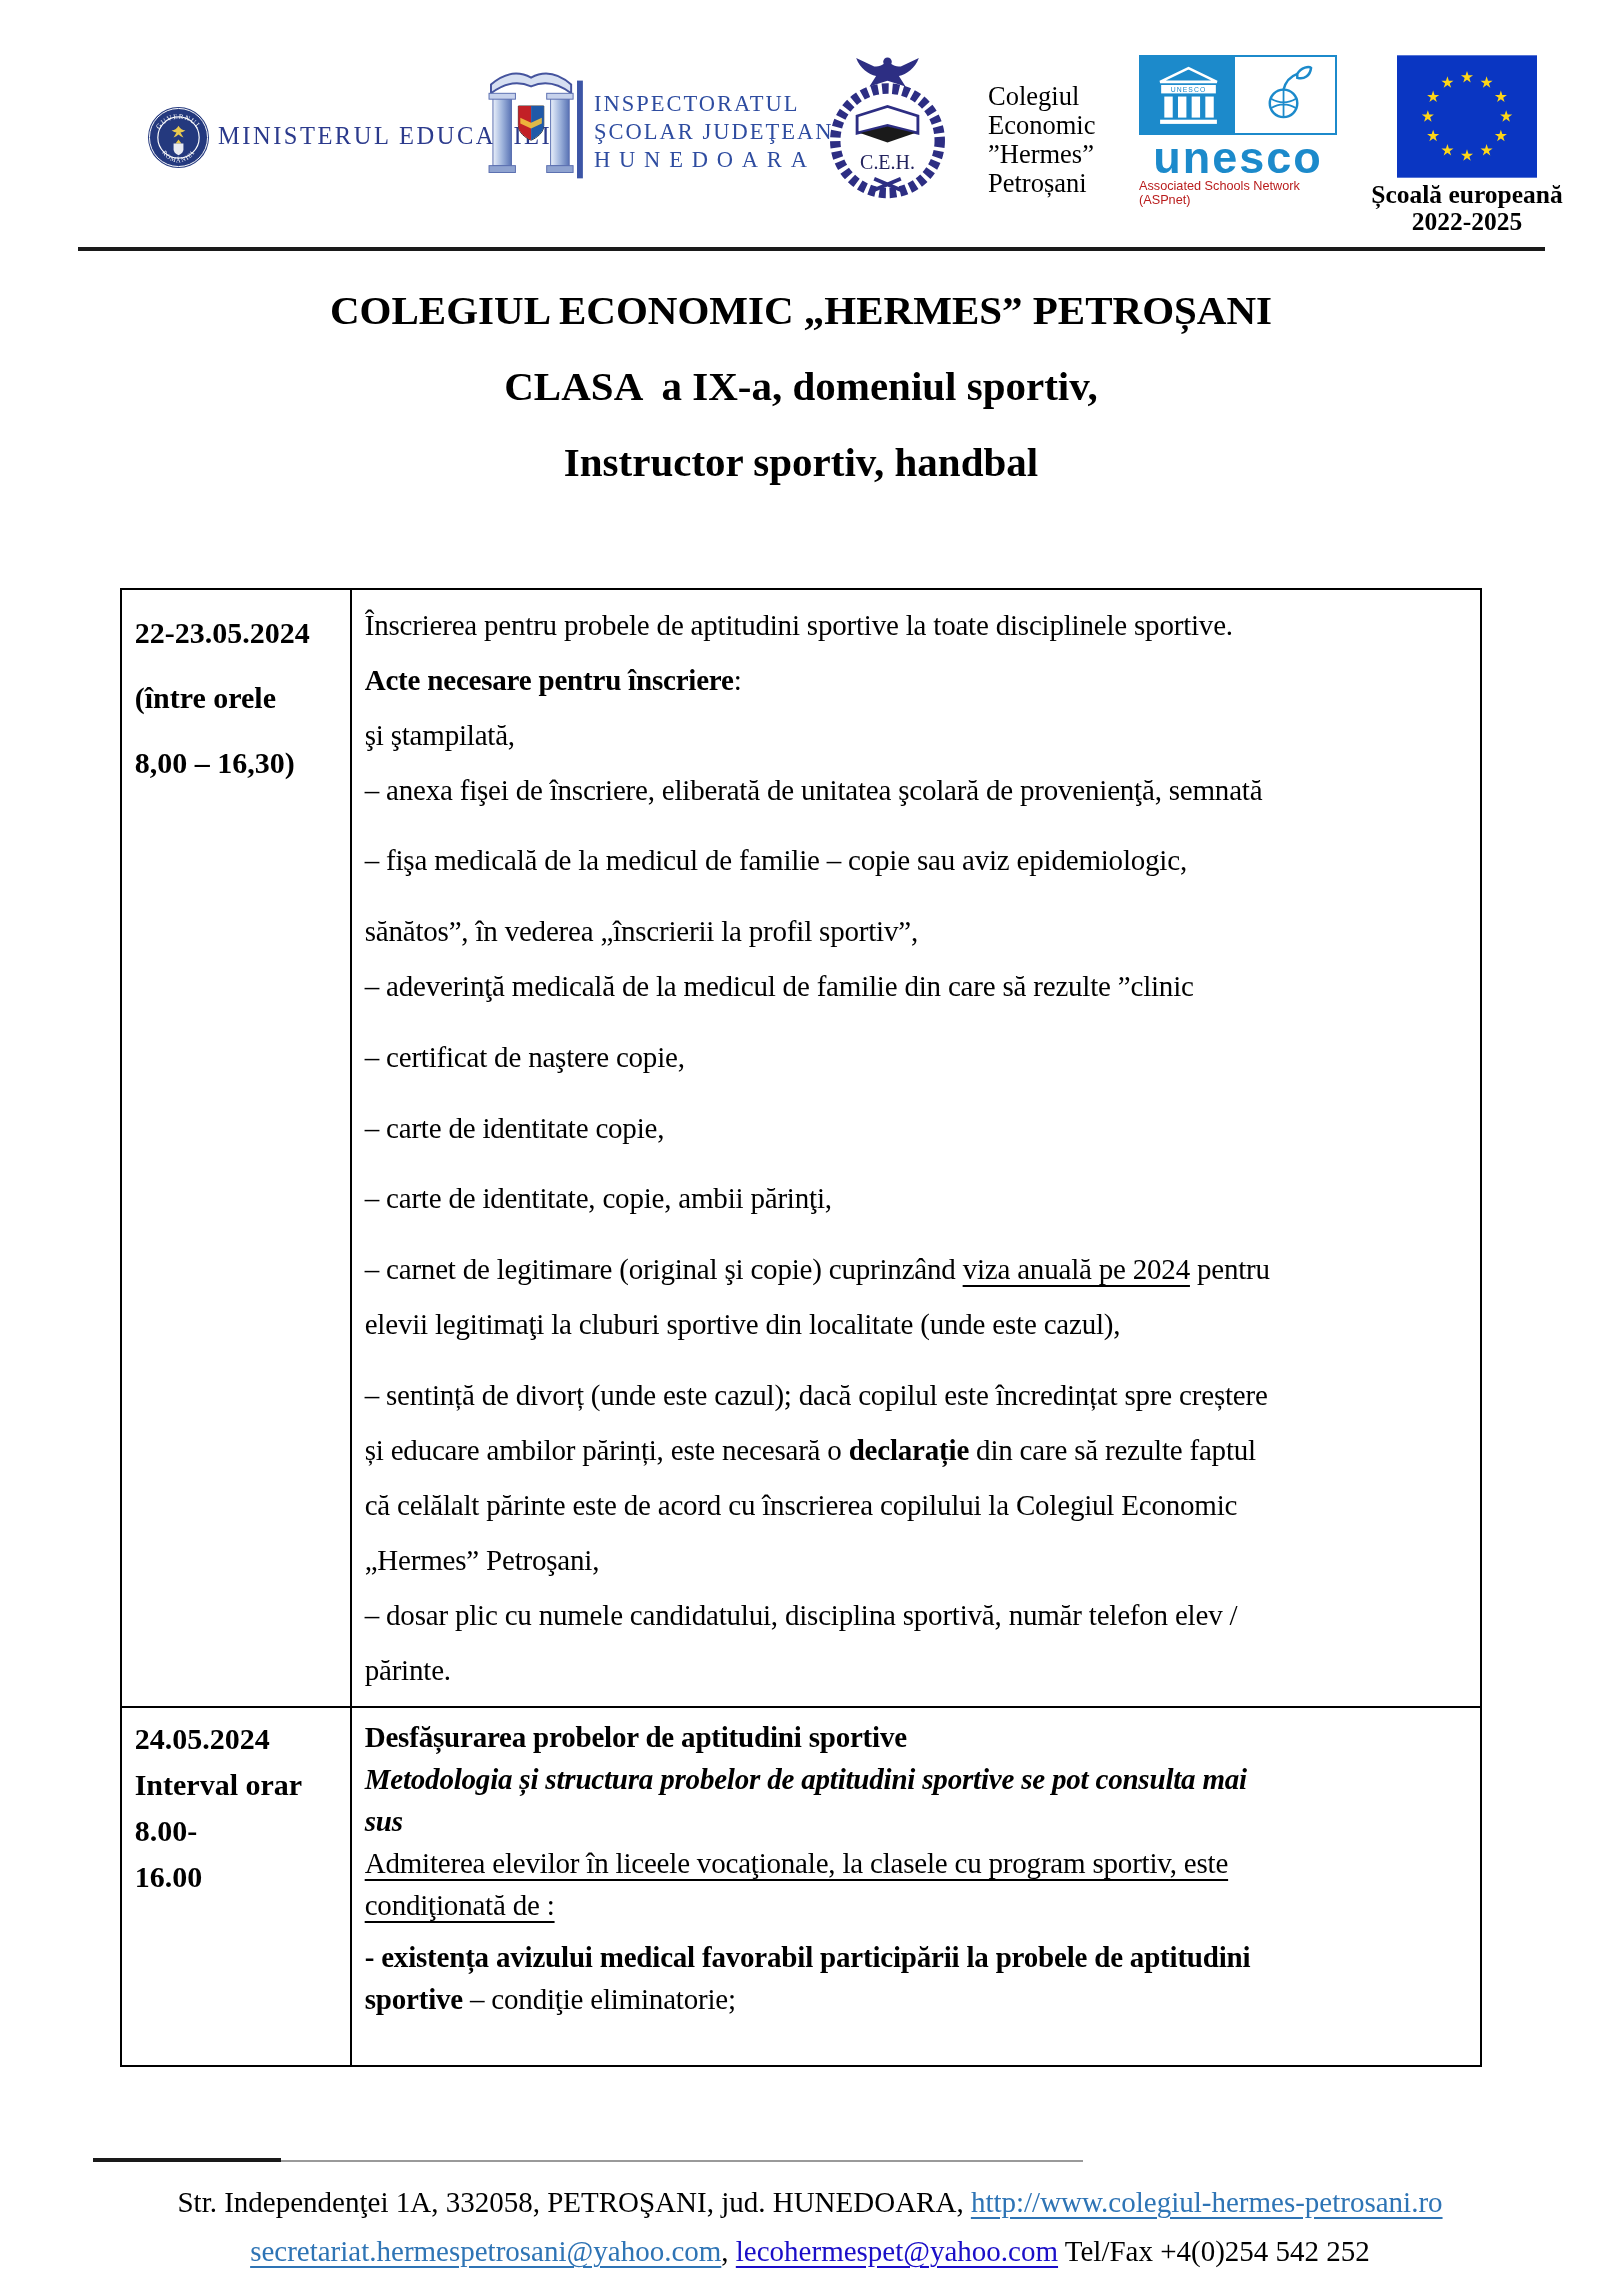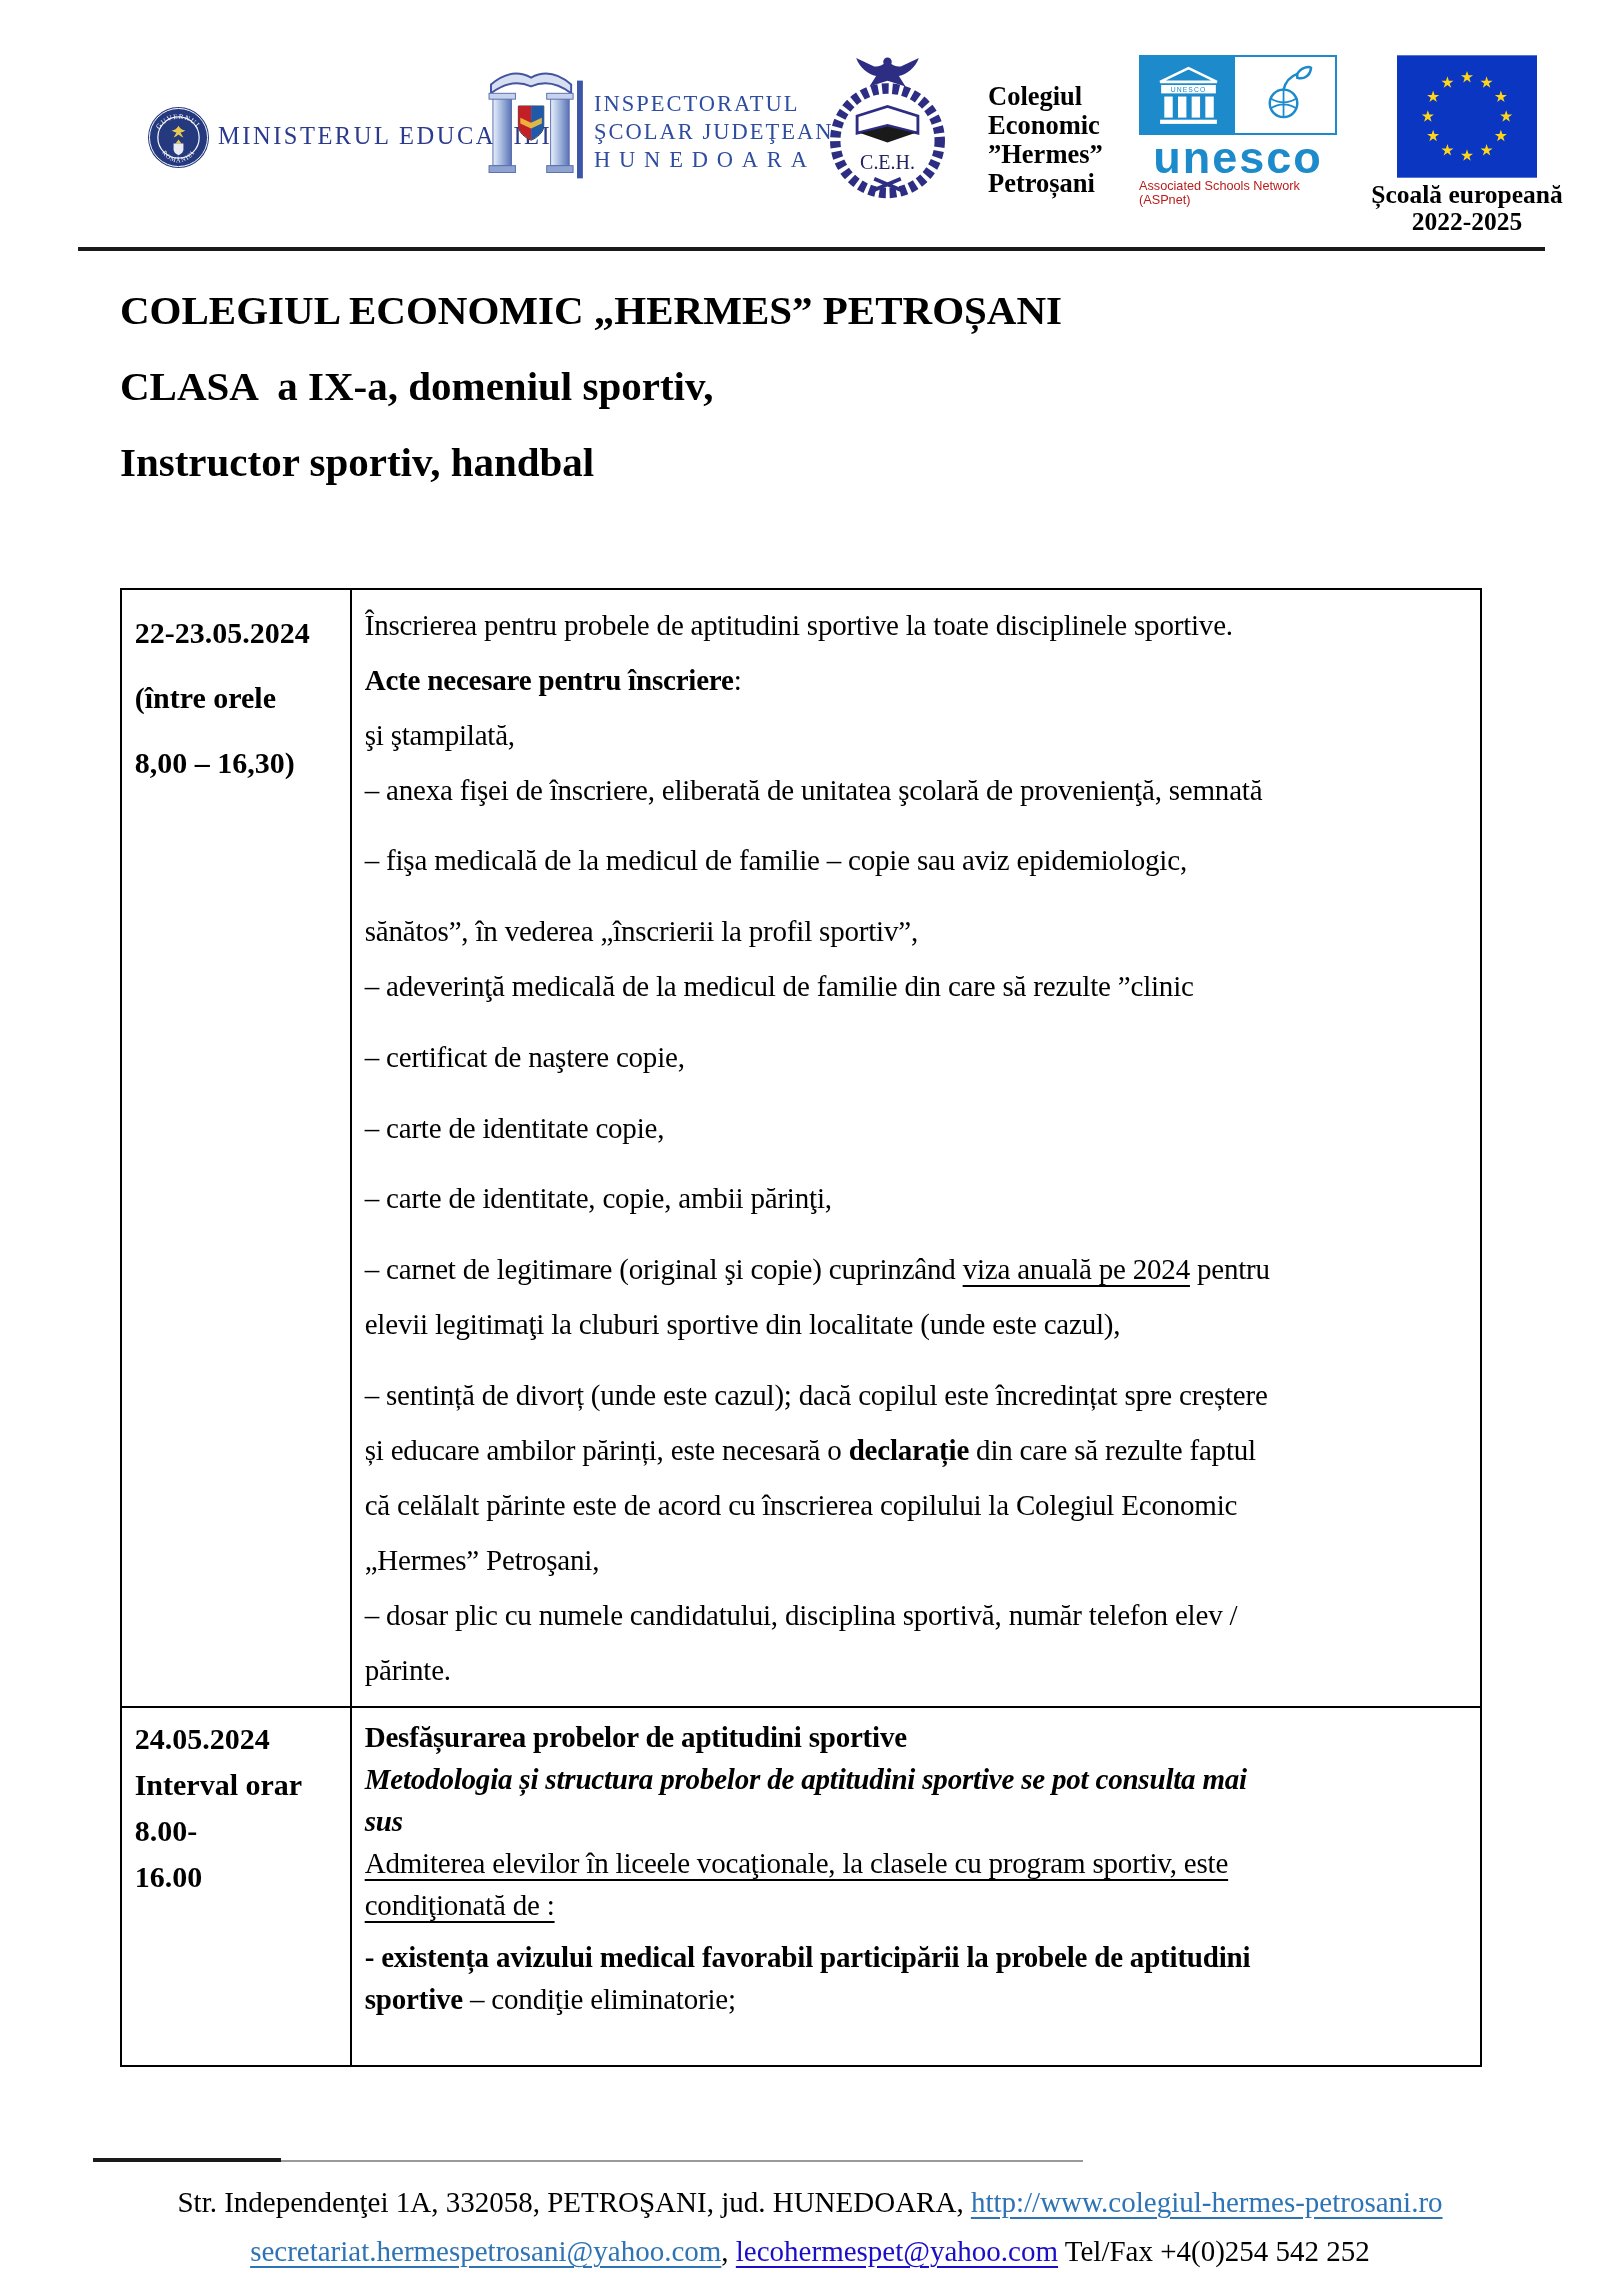--- a/index.html
+++ b/index.html
@@ -4,33 +4,33 @@
 <style>
   html,body{margin:0;padding:0;background:#e8e8e8;}
   .page{position:relative;width:1621px;height:2293px;background:#ffffff;margin:0 auto;
         font-family:"Liberation Serif","DejaVu Serif",serif;color:#000;overflow:hidden;}
 
   
   .abs{position:absolute;}
   .ministry-label{left:218px;top:122px;font-size:24.5px;letter-spacing:2.5px;color:#2B3A8C;font-weight:500;}
   .isj-text{left:594px;top:90px;color:#2E4CA0;font-size:22.5px;line-height:28px;letter-spacing:2px;}
   .isj-text .wide{letter-spacing:8.8px;}
-  .college-text{left:988px;top:82px;font-weight:bold;font-size:26.5px;line-height:29px;color:#000;}
+  .college-text{left:988px;top:82px;font-weight:normal;font-size:26.5px;line-height:29px;color:#000;}
   .unesco-wrap{left:1139px;top:55px;width:198px;}
   .unesco-emblem{display:flex;width:198px;height:80px;border:2px solid #1C8ACB;box-sizing:border-box;background:#fff;}
   .unesco-left{width:94px;background:#1C8ACB;display:flex;align-items:center;justify-content:center;}
   .unesco-right{flex:1;background:#fff;display:flex;align-items:center;justify-content:center;}
   .unesco-wordmark{font-family:"Liberation Sans",sans-serif;font-weight:bold;font-size:45px;line-height:43px;
                    letter-spacing:2px;color:#1C8ACB;text-align:center;margin-top:1px;}
   .unesco-caption{font-family:"Liberation Sans",sans-serif;font-size:12.7px;color:#b91c1c;margin-top:0px;}
   .eu-label{left:1360px;top:182px;width:214px;text-align:center;font-weight:bold;font-size:25.5px;line-height:26.5px;color:#000;}
   .header-rule{left:78px;top:247px;width:1467px;height:3.9px;background:#1a1a1a;}
 
   
-  .titles{left:120px;top:289px;width:1362px;}
+  .titles{left:120px;top:289px;width:1362px;text-align:center;}
   .title-line{font-weight:bold;font-size:41px;line-height:43px;margin-bottom:33px;white-space:pre;}
 
   
   .doc-table{left:120px;top:588px;width:1362px;border:2.9px solid #000;box-sizing:border-box;}
   .t-row{display:flex;}
   .t-row.r1{height:1116px;border-bottom:2.9px solid #000;}
   .t-row.r2{height:357px;justify-content:center;}
   .cell-date{width:230px;border-right:2.9px solid #000;box-sizing:border-box;
              padding:9.8px 7.8px 0 12.7px;font-weight:bold;font-size:30px;overflow:hidden;}
   .r1 .cell-date{line-height:65px;}

